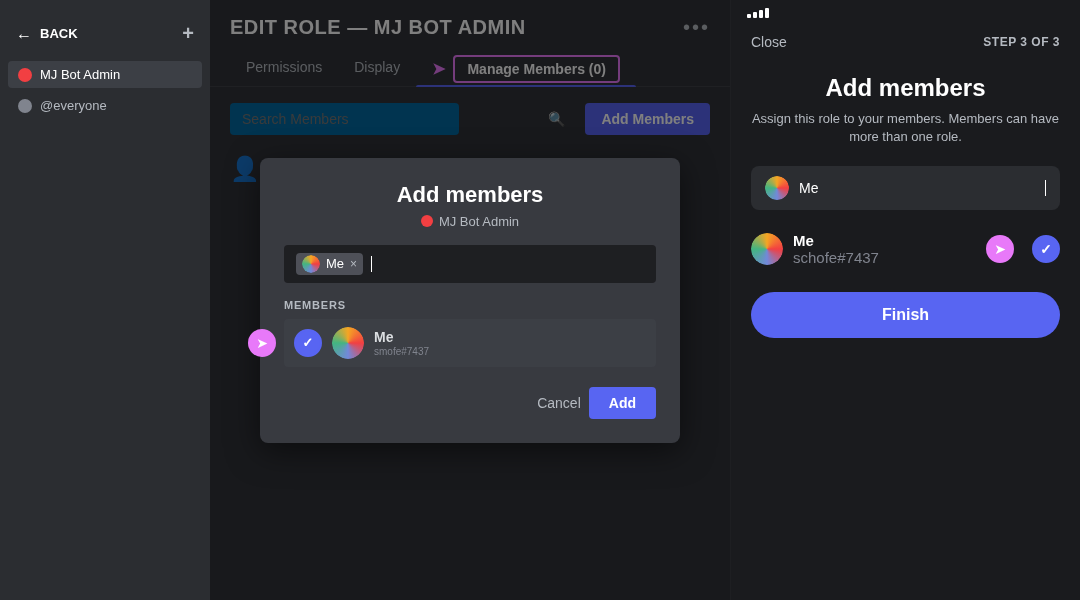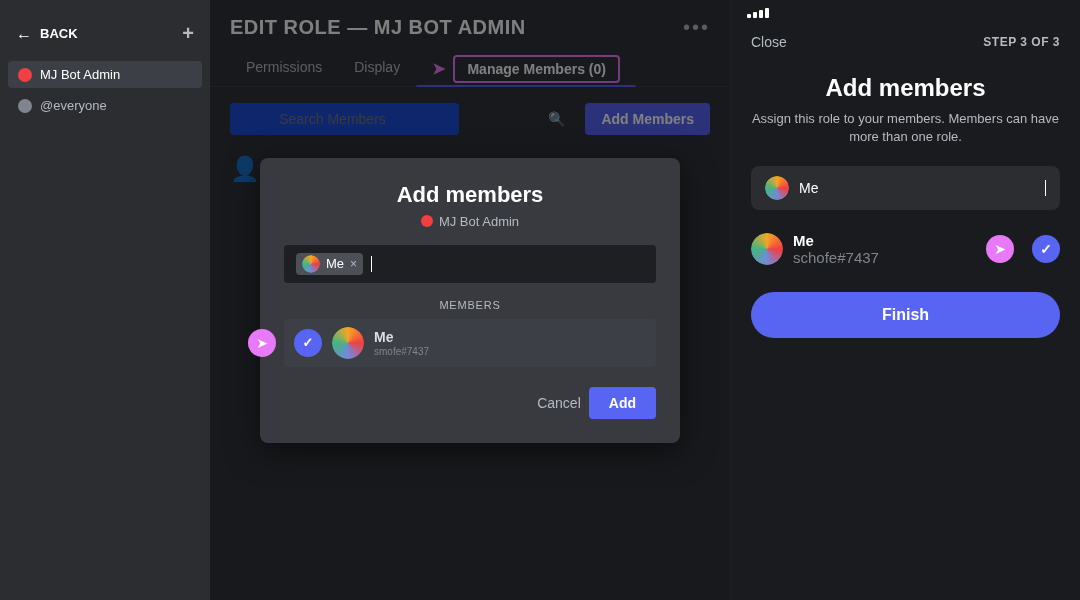--- a/index.html
+++ b/index.html
@@ -135,29 +135,28 @@
     }
 
     .search-area {
       display: flex;
       gap: 10px;
       padding: 16px 20px 0;
       align-items: center;
     }
     .search-box {
       flex: 1;
-      background: #1d4ed8;
+      background: #0369a1;
       border: none;
       border-radius: 4px;
       padding: 8px 36px 8px 12px;
       color: #dbdee1;
       font-size: 14px;
       outline: none;
       position: relative;
-      text-align: center;
     }
     .search-wrapper {
       flex: 1;
       position: relative;
     }
     .search-icon {
       position: absolute;
       right: 10px;
       top: 50%;
       transform: translateY(-50%);
@@ -272,26 +271,25 @@
       display: inline-block;
       width: 1px;
       height: 16px;
       background: #fff;
       animation: blink 1s infinite;
     }
     @keyframes blink { 0%,100%{opacity:1} 50%{opacity:0} }
 
     .members-label {
       font-size: 11px;
-      font-weight: 400;
+      font-weight: 700;
       color: #b5bac1;
       text-transform: uppercase;
       letter-spacing: 0.8px;
       margin-bottom: 8px;
-      text-align: center;
     }
 
     .member-row {
       display: flex;
       align-items: center;
       gap: 10px;
       padding: 8px 10px;
       border-radius: 4px;
       background: #3c3f45;
       cursor: pointer;

